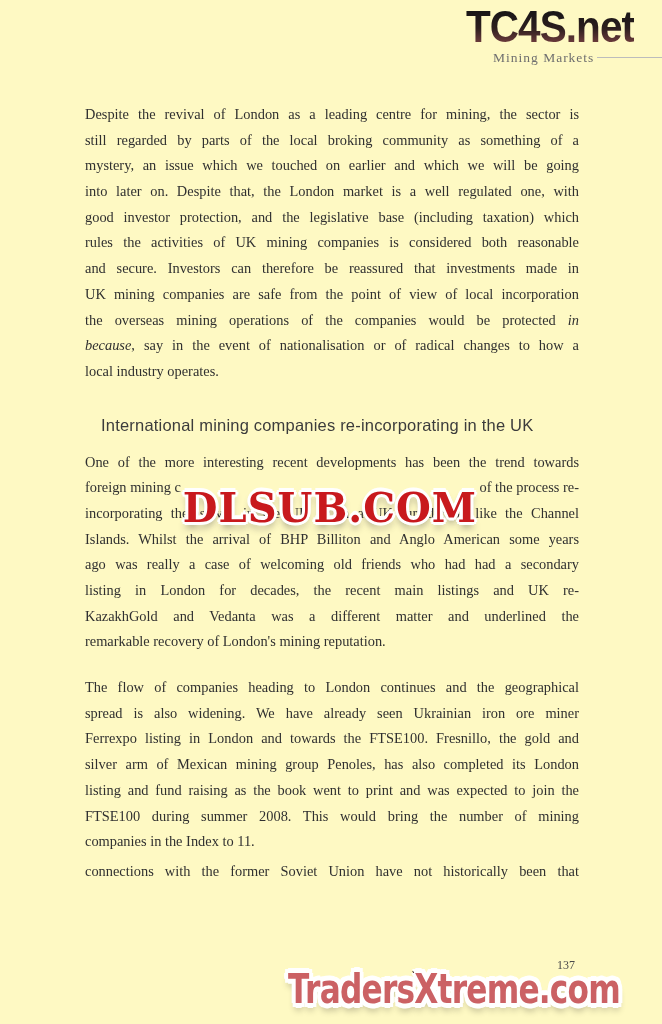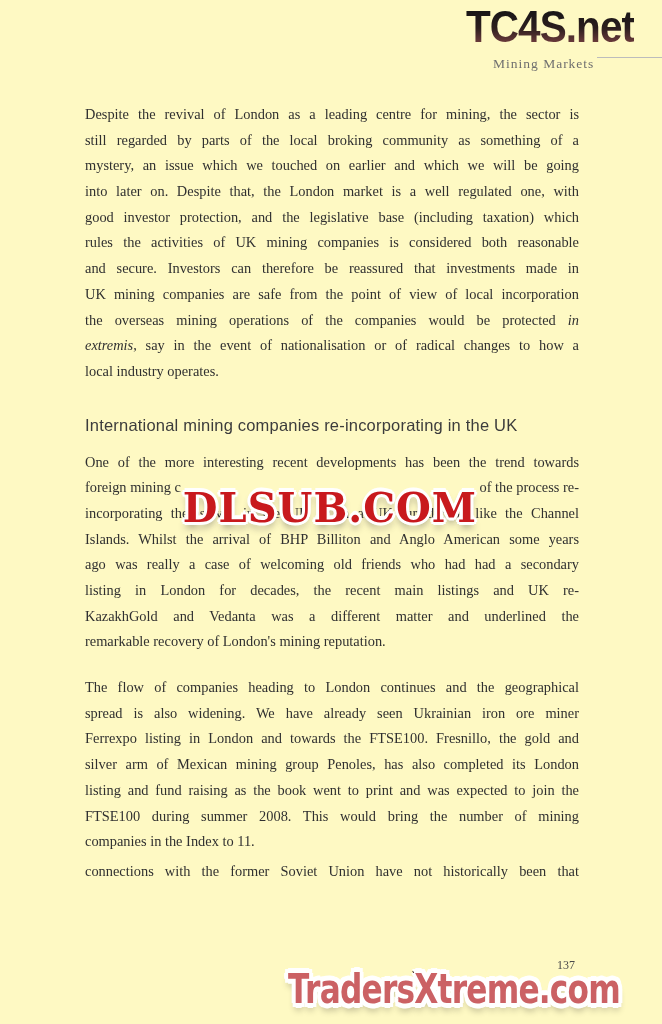--- a/index.html
+++ b/index.html
@@ -12,21 +12,21 @@
   
   .tc4s-logo {
     position:absolute; left:466px; top:2px;
     font-family:"Liberation Sans", sans-serif; font-weight:bold;
     font-size:44px; letter-spacing:-1px; white-space:nowrap;
     transform:scaleX(.92); transform-origin:left top;
     background:linear-gradient(180deg,#141414 12%,#2c1e1e 52%,#6d3c3c 82%,#8a4a4a 100%);
     -webkit-background-clip:text; background-clip:text; color:transparent;
   }
   .header-subtitle {
-    position:absolute; left:493px; top:56px;
+    position:absolute; left:493px; top:50px;
     font-family:"Liberation Serif", serif; font-size:13.5px;
     color:#6f6f6f; letter-spacing:1px; white-space:nowrap;
   }
   .header-rule {
     position:absolute; left:597px; top:57px; width:65px; height:1px;
     background:#bcbcbc;
   }
 
   
   .content { position:absolute; left:85px; top:102px; width:494px; font-size:14.4px; }
@@ -34,21 +34,21 @@
   .line {
     text-align:justify; text-align-last:justify;
     height:25.7px; line-height:25.7px; overflow:hidden;
   }
   .line.lastline { text-align-last:left; }
   .line.splitline { display:flex; justify-content:space-between; }
   .it { font-style:italic; }
   .section-heading {
     font-family:"Liberation Sans", sans-serif; font-size:16.5px;
     color:#3c3c3c; line-height:26px; white-space:nowrap;
-    margin-top:27px; margin-bottom:12px; letter-spacing:.2px;
+    margin-top:27px; margin-bottom:12px; letter-spacing:.2px;margin-left:16px;
   }
   #paras-bottom .para + .para { margin-top:20px; }
   #paras-bottom .para:nth-child(3) { margin-top:4px; }
 
   
   .watermark {
     position:absolute; left:183px; top:481px; width:294px; height:50px;
     display:flex; align-items:center; justify-content:center;
     font-family:"DejaVu Serif", serif; font-weight:bold;
     font-size:40px; letter-spacing:1px; white-space:nowrap;
@@ -91,21 +91,21 @@
         <div class="para">
           <div class="line">Despite the revival of London as a leading centre for mining, the sector is</div>
           <div class="line">still regarded by parts of the local broking community as something of a</div>
           <div class="line">mystery, an issue which we touched on earlier and which we will be going</div>
           <div class="line">into later on. Despite that, the London market is a well regulated one, with</div>
           <div class="line">good investor protection, and the legislative base (including taxation) which</div>
           <div class="line">rules the activities of UK mining companies is considered both reasonable</div>
           <div class="line">and secure. Investors can therefore be reassured that investments made in</div>
           <div class="line">UK mining companies are safe from the point of view of local incorporation</div>
           <div class="line"><span>the overseas mining operations of the companies would be protected </span><span class="it">in</span></div>
-          <div class="line"><span class="it">extremis</span><span>, say in the event of nationalisation or of radical changes to how a</span></div>
+          <div class="line"><span class="it">because</span><span>, say in the event of nationalisation or of radical changes to how a</span></div>
           <div class="line lastline">local industry operates.</div>
         </div>
       </div>
     <div class="section-heading">International mining companies re-incorporating in the UK</div>
     <div id="paras-bottom">
         <div class="para">
           <div class="line">One of the more interesting recent developments has been the trend towards</div>
           <div class="line splitline">
             <span>foreign mining c</span>
             <span>of the process re-</span>

